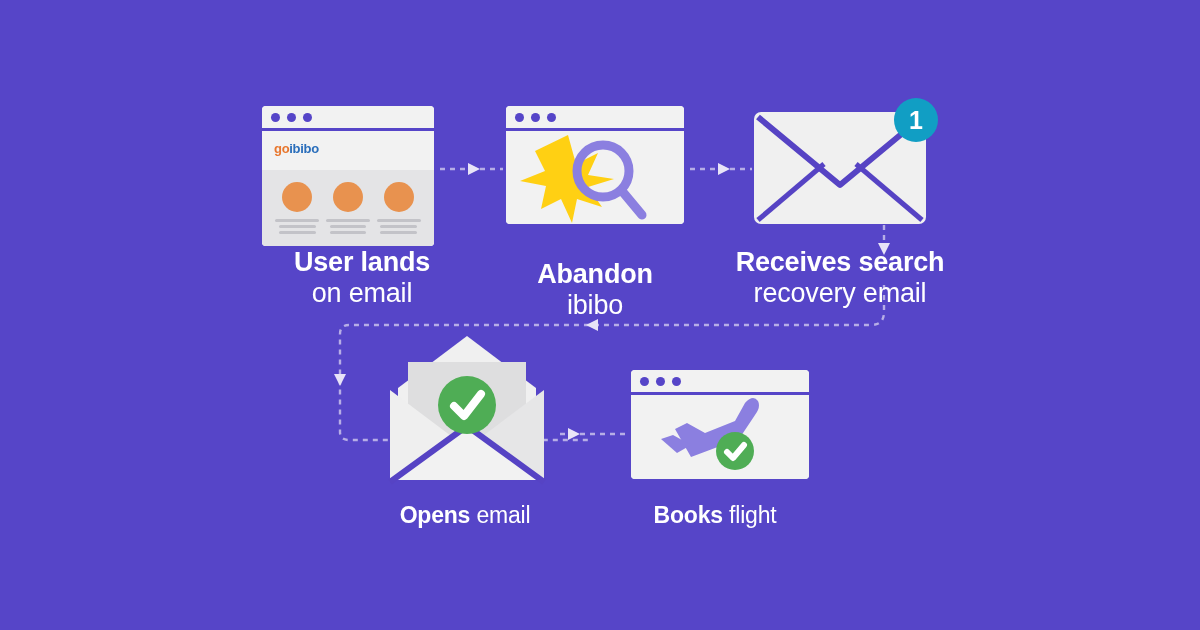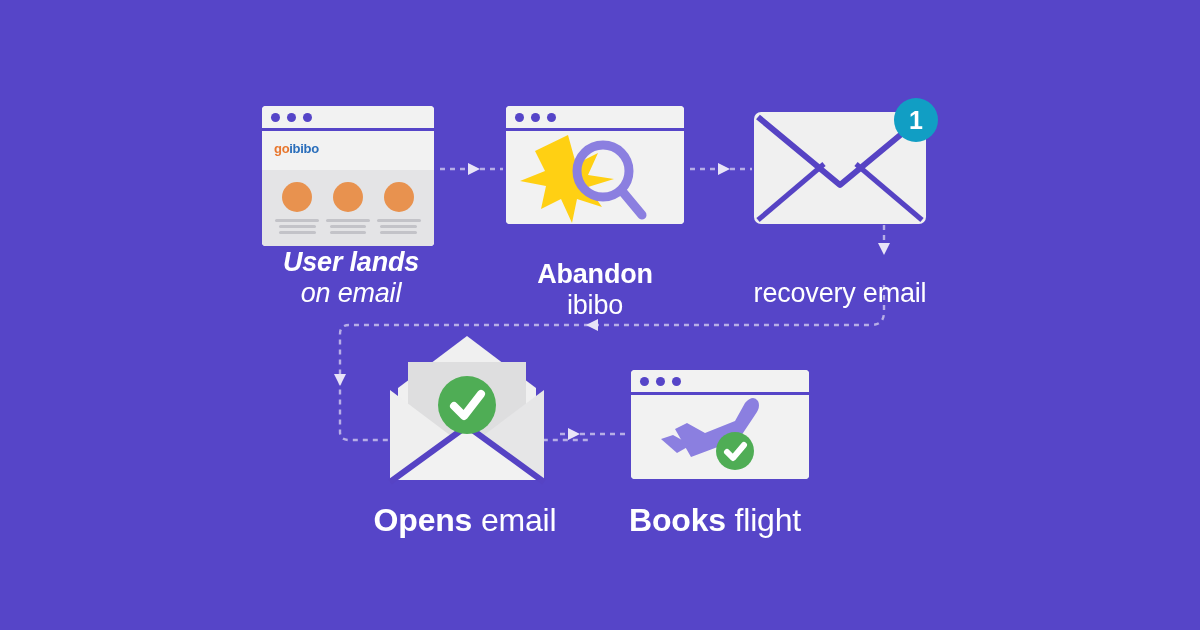--- a/index.html
+++ b/index.html
@@ -33,21 +33,21 @@
   .card{width:44px;display:flex;flex-direction:column;align-items:center;gap:4px;}
   .avatar{width:30px;height:30px;border-radius:50%;background:#e8924f;}
   .lines{width:100%;display:flex;flex-direction:column;gap:3px;align-items:center;margin-top:3px;}
   .ln{height:3px;border-radius:2px;background:#c3c3c8;}
 
   
   .label{position:absolute;text-align:center;color:#ffffff;line-height:1.16;
          letter-spacing:-0.2px;}
   .label .b{font-weight:bold;}
   .label .r{font-weight:normal;}
-  .l2{font-size:32px;}
+  .l2{font-size:23px;}
   .l1{font-size:27px;}
 
   
   .badge{position:absolute;width:44px;height:44px;border-radius:50%;
          background:#119ec4;color:#fff;font-size:25px;font-weight:bold;
          display:flex;align-items:center;justify-content:center;}
 </style>
 </head>
 <body style="background: rgb(86, 69, 200);">
 
@@ -108,21 +108,21 @@
             <div class="lines">
               <div class="ln" style="width:100%"></div>
               <div class="ln" style="width:84%"></div>
               <div class="ln" style="width:84%"></div>
             </div>
           </div>
         </div>
       </div>
     </div>
   </div>
-  <div class="label l1" style="left:231px;top:247px;width:240px;font-style:italic;">
+  <div class="label l1" style="left:242px;top:247px;width:240px;">
     <span class="b">User lands</span><br>
     <span class="r">on email</span>
   </div>
 
   <div class="node" style="left:506px;top:106px;">
     <div class="browser" style="width:178px;">
       <div class="bar">
         <span class="dot"></span>
         <span class="dot"></span>
         <span class="dot"></span>
@@ -150,21 +150,21 @@
       <path d="M6,11 L88,79 L170,11" fill="none" stroke="#5643c4" stroke-width="6" stroke-linejoin="round"></path>
       <path d="M6,114 L72,58" fill="none" stroke="#5643c4" stroke-width="5"></path>
       <path d="M170,114 L104,58" fill="none" stroke="#5643c4" stroke-width="5"></path>
       <path d="M4,6 L88,76 L172,6 L172,10 L88,80 L4,10 Z" fill="#e6e6e8" opacity="0"></path>
     </svg>
     <div class="badge" style="left:142px;top:-8px;">
       <span>1</span>
     </div>
   </div>
   <div class="label l1" style="left:714px;top:247px;width:252px;">
-    <br>
+    <span class="b">Receives search</span><br>
     <span class="r">recovery email</span>
   </div>
 
   <div class="node" style="left:386px;top:330px;">
     <svg width="162" height="155" viewBox="0 0 162 155">
 
       <path d="M81,6 L150,58 L150,128 L12,128 L12,58 Z" fill="#f0f0f0"></path>
       <rect x="22" y="32" width="118" height="96" fill="#dededf"></rect>
 
       <path d="M4,60 L81,118 L4,150 Z" fill="#efefef"></path>

